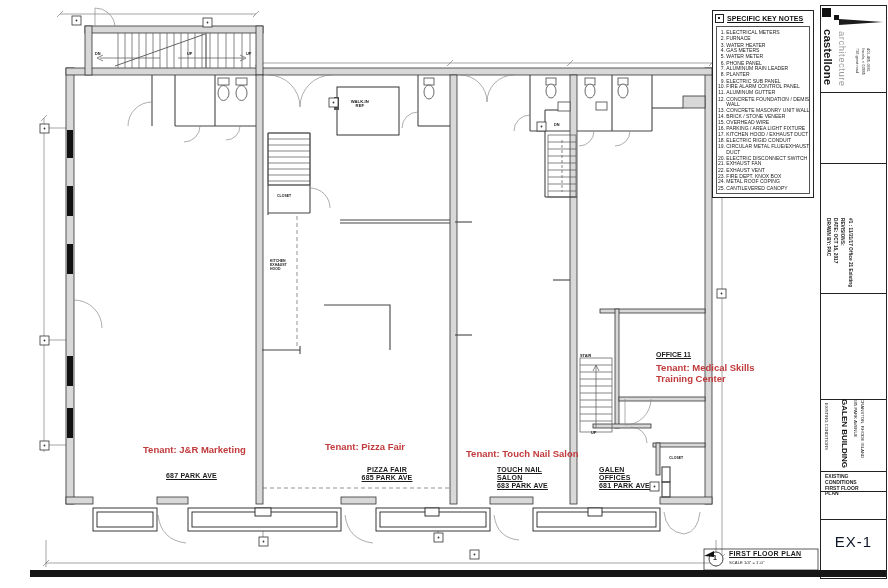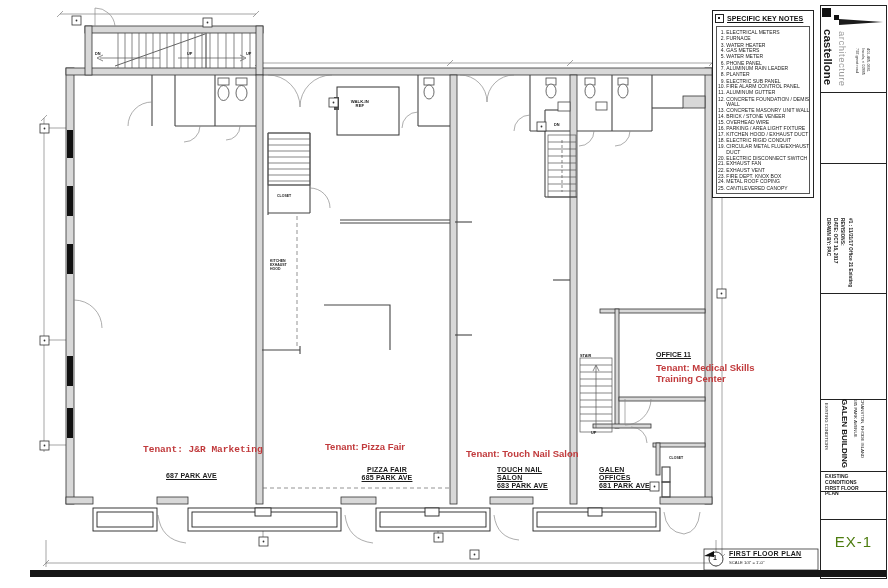--- a/index.html
+++ b/index.html
@@ -269,21 +269,21 @@
         </g>
     </g>
 
     <g>
       <rect x="704" y="549" width="114" height="21" fill="none" stroke="#333" stroke-width="0.8"></rect>
       <circle cx="716" cy="559" r="7" fill="#fff" stroke="#333" stroke-width="0.9"></circle>
       <polygon points="704,556 714,551 714,557" fill="#111"></polygon>
     </g>
   </svg>
 
-  <div class="lbl red" style="left:143px;top:445px;font-family:Liberation Mono, monospace;">Tenant: J&amp;R Marketing</div>
+  <div class="lbl red" style="left:143px;top:445px;">Tenant: J&amp;R Marketing</div>
   <div class="lbl addr" style="left:166px;top:472px;">687 PARK AVE</div>
 
   <div class="lbl red" style="left:325px;top:442px;">Tenant: Pizza Fair</div>
   <div class="lbl addr" style="left:360px;top:466px;width:54px;text-align:center;">PIZZA FAIR
 685 PARK AVE</div>
 
   <div class="lbl red" style="left:466px;top:449px;">Tenant: Touch Nail Salon</div>
   <div class="lbl addr" style="left:497px;top:466px;">TOUCH NAIL
 SALON
 683 PARK AVE</div>
@@ -375,17 +375,17 @@
 #1 : 11/21/17 Office 21 Existing</div>
 
     <div class="vtext" style="left:3px;top:397px;font-size:7px;transform:scale(.6);transform-origin:0 0;color:#222;">EXISTING CONDITIONS</div>
     <div class="vtext" style="left:19px;top:393px;font-size:8px;font-weight:700;color:#111;">GALEN BUILDING</div>
     <div class="vtext-lr" style="left:31px;top:393px;font-size:7px;transform:scale(.62);transform-origin:0 0;color:#222;line-height:1.5;">685 PARK AVENUE
 CRANSTON, RHODE ISLAND</div>
 
     <div class="lbl" style="left:4px;top:468px;font-size:7px;transform:scale(.72);transform-origin:0 0;font-weight:700;color:#222;">EXISTING CONDITIONS
 FIRST FLOOR PLAN</div>
 
-    <div class="lbl" style="left:0;top:528px;width:65px;text-align:center;font-size:15px;color:#4d7c0f;letter-spacing:1px;">EX-1</div>
+    <div class="lbl" style="left:0;top:528px;width:65px;text-align:center;font-size:15px;color:#0f172a;letter-spacing:1px;">EX-1</div>
   </div>
 
   <div class="band"></div>
 </div>
 
 </body></html>

